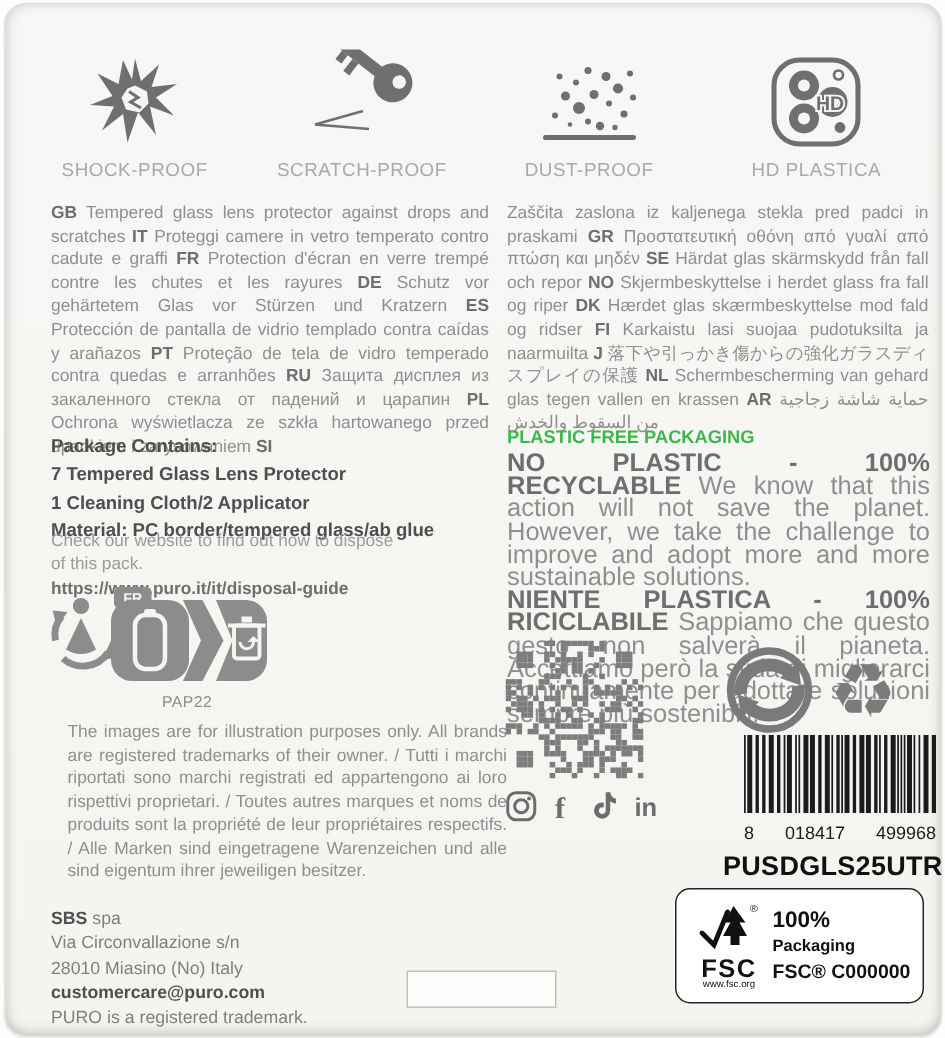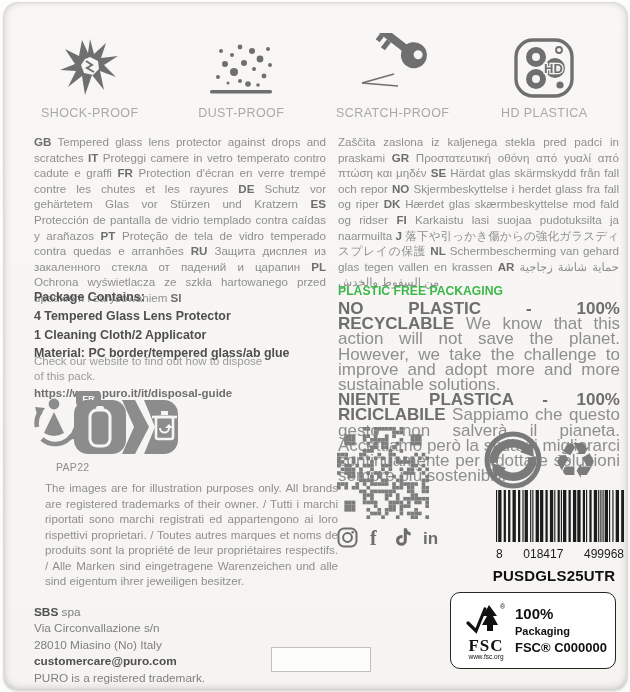--- a/index.html
+++ b/index.html
@@ -22,41 +22,41 @@
   
   .package{left:30px;top:285px;width:300px;font-size:12.4px;font-weight:700;color:#4f4f4f;line-height:18.8px;}
   .disposal{left:30px;top:351px;width:292px;font-size:11.5px;color:#9b9b9b;line-height:15px;}
   .disposal .url{font-weight:700;color:#6e6e6e;margin-top:2px;}
   
   .sustain{left:334px;top:281px;width:282px;}
   .sustain-h{color:#3cb84a;font-weight:700;font-size:12.2px;margin:0 0 3px 0;}
   .sustain p{margin:0;font-size:17px;line-height:15.2px;text-align:justify;color:#8f8f8f;}
   
   .triman-cluster{left:28px;top:388px;width:150px;}
-  .pap{font-size:10.5px;color:#8c8c8c;margin-left:24px;margin-top:2px;letter-spacing:.3px;}
+  .pap{font-size:10.5px;color:#8c8c8c;margin-left:76px;margin-top:2px;letter-spacing:.3px;}
   .disclaimer{left:30px;top:466px;width:293px;font-size:11.6px;line-height:15.5px;text-align:justify;color:#8f8f8f;margin:11px;}
   
   .company{left:30px;top:601px;width:280px;font-size:11.8px;line-height:16.4px;color:#7f7f7f;}
   .company .b{font-weight:700;color:#4f4f4f;}
   
   .qr{left:333px;top:424px;}
   .socials{left:333px;top:523px;display:flex;align-items:center;gap:11px;height:22px;}
   .madein{left:334px;top:559px;font-size:11.6px;line-height:19px;color:#8a8a8a;}
   
   .greendot{left:479px;top:427px;}
   .recycle{left:549px;top:433px;font-family:"DejaVu Sans",sans-serif;font-size:50px;line-height:1;color:#7b7b7b;}
   
   .barcode{left:492px;top:487px;width:128px;}
   .bdigits{display:flex;justify-content:space-between;font-size:12px;color:#1c1c1c;margin-top:1px;}
-  .pcode{left:478px;top:564px;width:144px;text-align:center;font-size:15px;font-weight:700;color:#111;letter-spacing:.2px;}
+  .pcode{left:478px;top:564px;width:144px;text-align:center;font-size:18px;font-weight:700;color:#111;letter-spacing:.2px;}
   
   .fsc{left:446px;top:589px;width:166px;height:77px;background:#fff;border:1.6px solid #262626;border-radius:10px;
     display:flex;align-items:center;box-sizing:border-box;padding:4px 6px;}
   .fsc-left{width:58px;text-align:center;color:#111;}
-  .fsc-word{font-family:Liberation Serif, serif;font-weight:700;font-size:17px;line-height:14px;letter-spacing:1px;}
+  .fsc-word{font-family:Liberation Sans, sans-serif;font-weight:700;font-size:17px;line-height:14px;letter-spacing:1px;}
   .fsc-url{font-size:6.5px;line-height:8px;}
   .fsc-right{flex:1;color:#111;}
   .fsc-pct{font-size:15px;font-weight:700;line-height:18px;}
   .fsc-l2{font-size:11px;font-weight:700;line-height:16px;}
   .fsc-lic{font-size:13px;font-weight:700;line-height:18px;}
   .blankbox{left:267px;top:644px;width:98px;height:23px;border:1px solid #c2c0bd;background:#fcfcfb;}
 </style>
 </head>
 <body>
 
@@ -65,20 +65,36 @@
   <div class="abs features">
     <div class="feature">
       <div class="iconwrap">
         <svg width="60" height="62" viewBox="0 0 60 62">
           <polygon fill="#6f6f6f" points="30,2 34,17 46,6 41,21 58,19 44,28 56,40 40,34 44,53 32,38 25,58 22,39 8,50 16,34 0,33 15,27 5,12 19,19 22,3 28,16"></polygon>
           <polygon fill="#f6f5f3" points="30,20 38,24 39,32 33,38 24,36 21,28 25,22"></polygon>
           <path d="M26 24 l6 4 -5 3 7 4" stroke="#6f6f6f" stroke-width="2" fill="none"></path>
         </svg>
       </div>
       <div class="flabel">SHOCK-PROOF</div>
+    </div>
+    <div class="feature">
+      <div class="iconwrap">
+        <svg width="78" height="66" viewBox="0 0 78 66">
+          <g transform="rotate(38 48 18)" fill="#6f6f6f">
+            <circle cx="60" cy="14" r="13"></circle>
+            <circle cx="63" cy="11" r="4.5" fill="#f6f5f3"></circle>
+            <rect x="18" y="10" width="34" height="8" rx="1"></rect>
+            <rect x="20" y="18" width="5" height="7"></rect>
+            <rect x="29" y="18" width="5" height="10"></rect>
+          </g>
+          <path d="M8 50 L40 41" stroke="#6f6f6f" stroke-width="1.6" fill="none"></path>
+          <path d="M8 50 L44 53" stroke="#6f6f6f" stroke-width="1.6" fill="none"></path>
+        </svg>
+      </div>
+      <div class="flabel">SCRATCH-PROOF</div>
     </div>
     <div class="feature">
       <div class="iconwrap">
         <svg width="66" height="58" viewBox="0 0 66 58">
           <g fill="#6f6f6f">
             <circle cx="10" cy="36" r="2"></circle>
               <circle cx="17" cy="23" r="3"></circle>
               <circle cx="13" cy="10" r="2"></circle>
             <circle cx="26" cy="31" r="4"></circle>
               <circle cx="24" cy="14" r="2"></circle>
@@ -95,36 +111,20 @@
             <circle cx="20" cy="42" r="1.5"></circle>
               <circle cx="50" cy="44" r="1.8"></circle>
           </g>
           <rect x="2" y="49" width="62" height="3.4" rx="1.6" fill="#6f6f6f"></rect>
         </svg>
       </div>
       <div class="flabel">DUST-PROOF</div>
     </div>
     <div class="feature">
       <div class="iconwrap">
-        <svg width="78" height="66" viewBox="0 0 78 66">
-          <g transform="rotate(38 48 18)" fill="#6f6f6f">
-            <circle cx="60" cy="14" r="13"></circle>
-            <circle cx="63" cy="11" r="4.5" fill="#f6f5f3"></circle>
-            <rect x="18" y="10" width="34" height="8" rx="1"></rect>
-            <rect x="20" y="18" width="5" height="7"></rect>
-            <rect x="29" y="18" width="5" height="10"></rect>
-          </g>
-          <path d="M8 50 L40 41" stroke="#6f6f6f" stroke-width="1.6" fill="none"></path>
-          <path d="M8 50 L44 53" stroke="#6f6f6f" stroke-width="1.6" fill="none"></path>
-        </svg>
-      </div>
-      <div class="flabel">SCRATCH-PROOF</div>
-    </div>
-    <div class="feature">
-      <div class="iconwrap">
         <svg width="62" height="62" viewBox="0 0 62 62">
           <rect x="3" y="3" width="56" height="56" rx="17" fill="none" stroke="#6f6f6f" stroke-width="3.4"></rect>
           <g fill="#6f6f6f">
             <circle cx="23" cy="20" r="10"></circle>
               <circle cx="23" cy="42" r="10"></circle>
               <circle cx="42" cy="31" r="10"></circle>
           </g>
           <g fill="#f6f5f3">
             <circle cx="23" cy="20" r="4"></circle>
               <circle cx="23" cy="42" r="4"></circle>
@@ -137,21 +137,21 @@
       </div>
       <div class="flabel">HD PLASTICA</div>
     </div>
   </div>
 
   <p class="abs col-left mlang"><span class="segb">GB</span><span> Tempered glass lens protector against drops and scratches </span><span class="segb">IT</span><span> Proteggi camere in vetro temperato contro cadute e graffi </span><span class="segb">FR</span><span> Protection d'écran en verre trempé contre les chutes et les rayures </span><span class="segb">DE</span><span> Schutz vor gehärtetem Glas vor Stürzen und Kratzern </span><span class="segb">ES</span><span> Protección de pantalla de vidrio templado contra caídas y arañazos </span><span class="segb">PT</span><span> Proteção de tela de vidro temperado contra quedas e arranhões </span><span class="segb">RU</span><span> Защита дисплея из закаленного стекла от падений и царапин </span><span class="segb">PL</span><span> Ochrona wyświetlacza ze szkła hartowanego przed upadkiem i zarysowaniem </span><span class="segb">SI</span></p>
   <p class="abs col-right mlang"><span>Zaščita zaslona iz kaljenega stekla pred padci in praskami </span><span class="segb">GR</span><span> Προστατευτική οθόνη από γυαλί από πτώση και μηδέν </span><span class="segb">SE</span><span> Härdat glas skärmskydd från fall och repor </span><span class="segb">NO</span><span> Skjermbeskyttelse i herdet glass fra fall og riper </span><span class="segb">DK</span><span> Hærdet glas skærmbeskyttelse mod fald og ridser </span><span class="segb">FI</span><span> Karkaistu lasi suojaa pudotuksilta ja naarmuilta </span><span class="segb">J</span><span> 落下や引っかき傷からの強化ガラスディスプレイの保護 </span><span class="segb">NL</span><span> Schermbescherming van gehard glas tegen vallen en krassen </span><span class="segb">AR</span><span> حماية شاشة زجاجية من السقوط والخدش</span></p>
 
   <div class="abs package">
     <div>Package Contains:</div>
-    <div>4 Tempered Glass Lens Protector</div>
+    <div>7 Tempered Glass Lens Protector</div>
     <div>1 Cleaning Cloth/2 Applicator</div>
     <div>Material: PC border/tempered glass/ab glue</div>
   </div>
 
   <div class="abs disposal">
     <div>Check our website to find out how to dispose</div>
     <div>of this pack.</div>
     <div class="url">https://www.puro.it/it/disposal-guide</div>
   </div>
 

